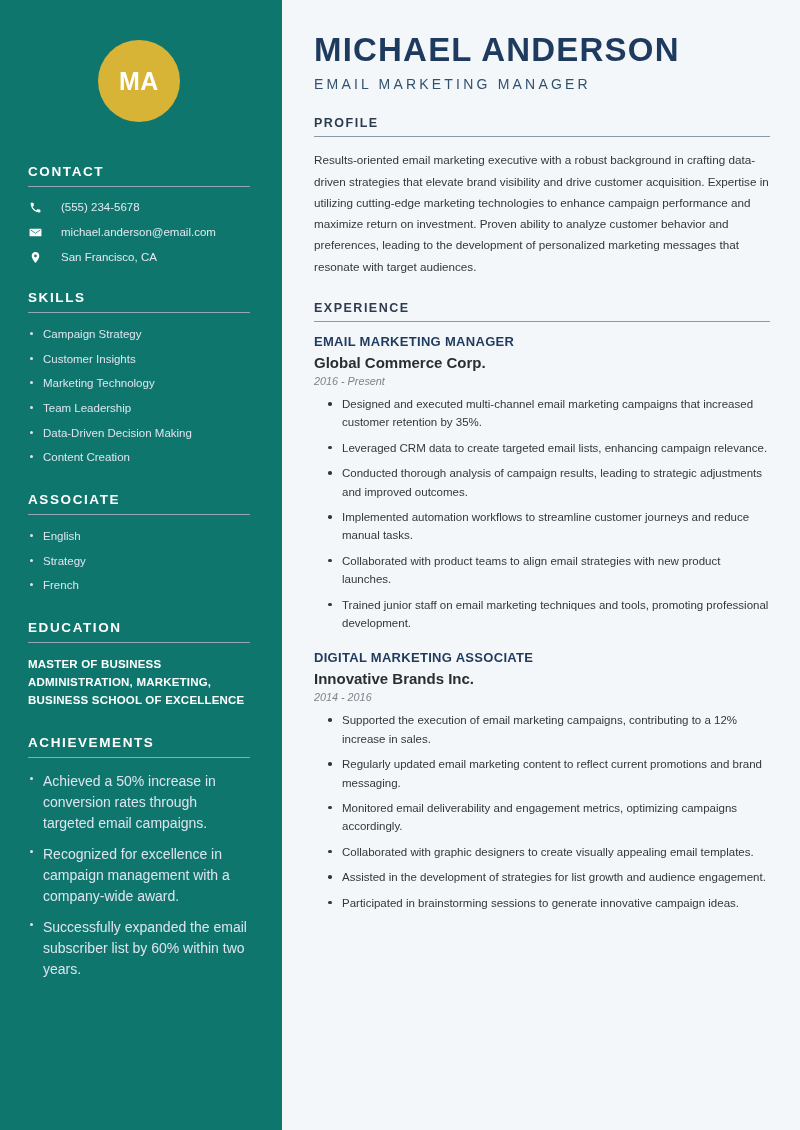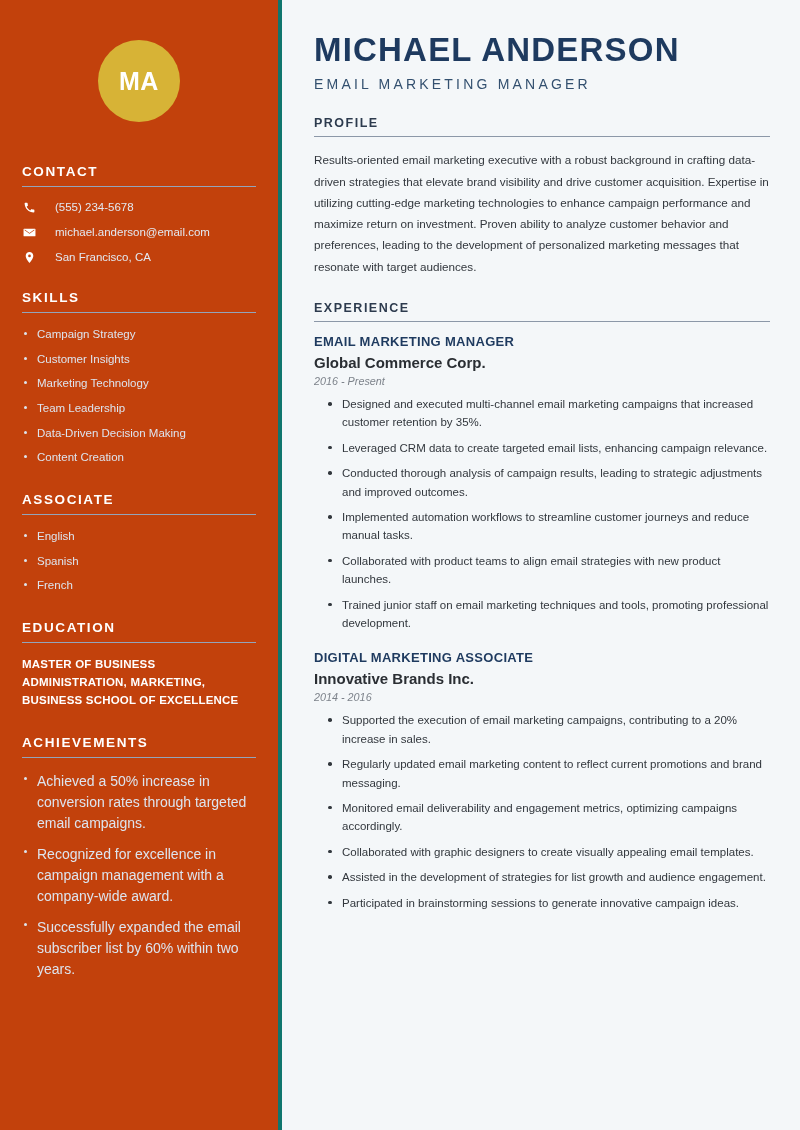--- a/index.html
+++ b/index.html
@@ -19,22 +19,22 @@
     width: 800px;
     height: 1130px;
     display: flex;
     background: #f4f7f9;
   }
 
   
   .sidebar {
     width: 278px;
     flex: 0 0 278px;
-    background: #c2410c;
-    padding: 0 22px;
+    background: #0f766e;
+    padding: 0 28px;
     color: #ffffff;
     position: relative;
   }
 
   .avatar-wrap {
     display: flex;
     justify-content: center;
     padding-top: 40px;
     padding-bottom: 42px;
   }
@@ -288,21 +288,21 @@
         <li>Data-Driven Decision Making</li>
         <li>Content Creation</li>
       </ul>
     </section>
 
     <section class="side-section">
       <div class="side-heading">ASSOCIATE</div>
       <div class="side-rule"></div>
       <ul class="side-list">
         <li>English</li>
-        <li>Spanish</li>
+        <li>Strategy</li>
         <li>French</li>
       </ul>
     </section>
 
     <section class="side-section">
       <div class="side-heading">EDUCATION</div>
       <div class="side-rule"></div>
       <div class="edu-block">MASTER OF BUSINESS ADMINISTRATION, MARKETING, BUSINESS SCHOOL OF EXCELLENCE</div>
     </section>
 
@@ -345,21 +345,21 @@
           <li>Collaborated with product teams to align email strategies with new product launches.</li>
           <li>Trained junior staff on email marketing techniques and tools, promoting professional development.</li>
         </ul>
       </div>
 
       <div class="job">
         <div class="job-title">DIGITAL MARKETING ASSOCIATE</div>
         <div class="job-company">Innovative Brands Inc.</div>
         <div class="job-dates">2014 - 2016</div>
         <ul class="job-list">
-          <li>Supported the execution of email marketing campaigns, contributing to a 20% increase in sales.</li>
+          <li>Supported the execution of email marketing campaigns, contributing to a 12% increase in sales.</li>
           <li>Regularly updated email marketing content to reflect current promotions and brand messaging.</li>
           <li>Monitored email deliverability and engagement metrics, optimizing campaigns accordingly.</li>
           <li>Collaborated with graphic designers to create visually appealing email templates.</li>
           <li>Assisted in the development of strategies for list growth and audience engagement.</li>
           <li>Participated in brainstorming sessions to generate innovative campaign ideas.</li>
         </ul>
       </div>
 
     </section>
 

